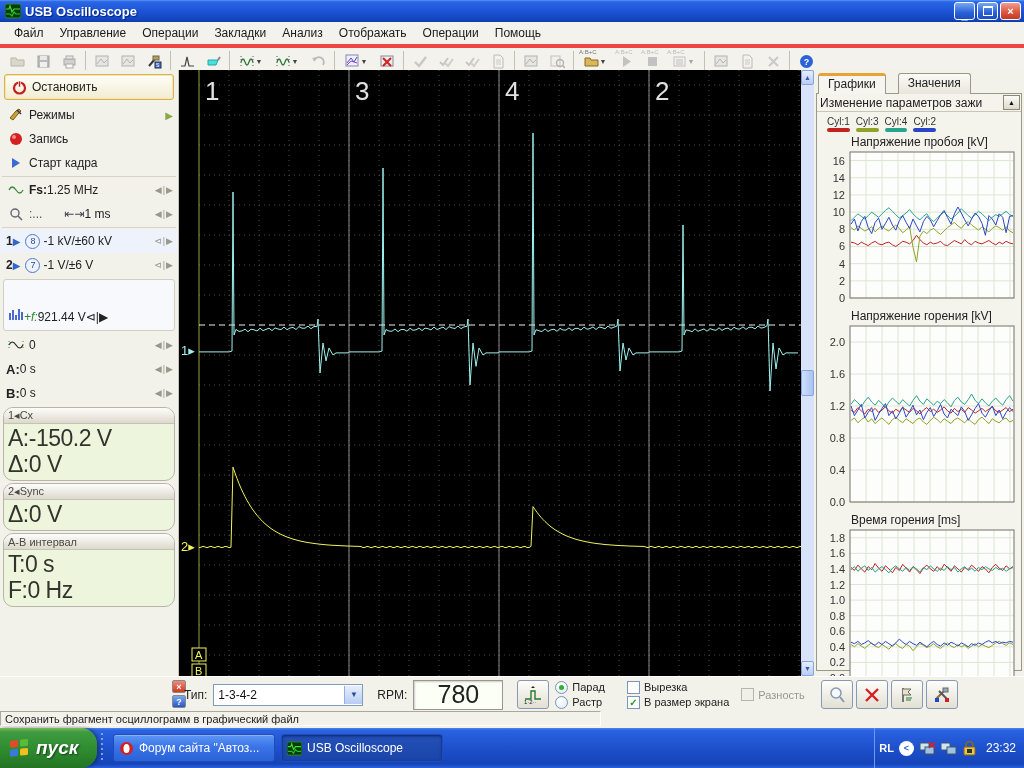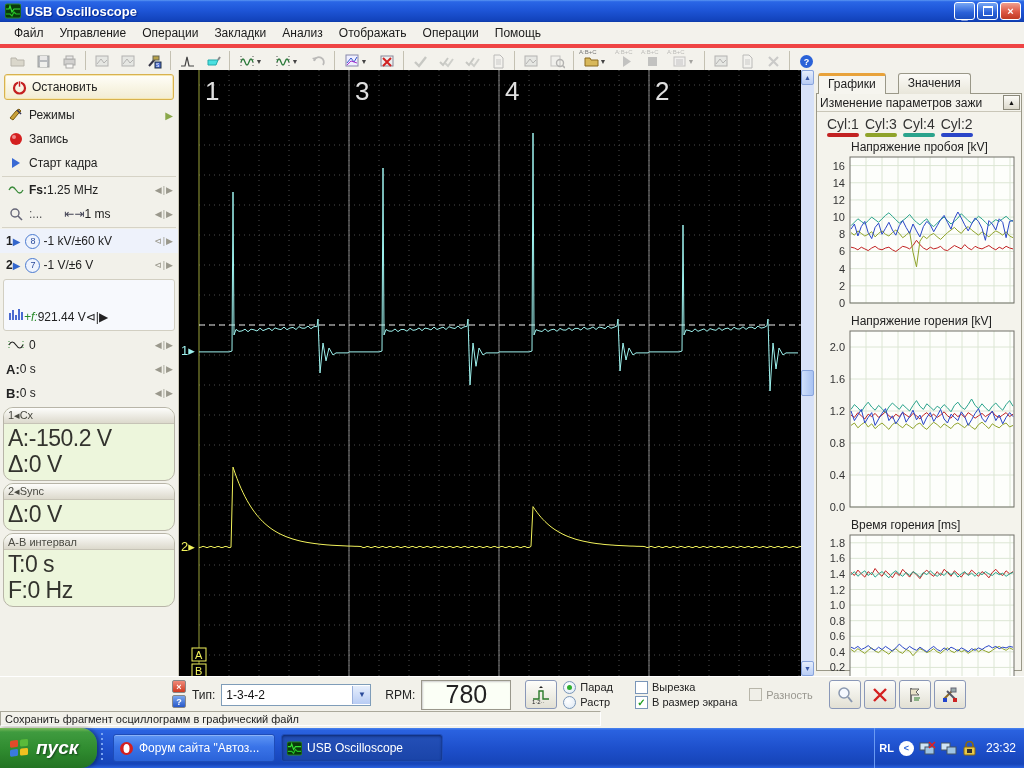--- a/index.html
+++ b/index.html
@@ -57,32 +57,32 @@
   
   #rightpanel{flex:1;background:#f2f1ea;box-sizing:border-box;padding:3px 2px 0 2px;font-size:11px;}
   #tabs{display:flex;height:21px;margin-left:2px;}
   .tab{padding:2px 9px 0 9px;border:1px solid #9a9888;border-bottom:none;border-radius:3px 3px 0 0;font-size:12px;color:#222;background:linear-gradient(180deg,#fbfaf6,#e8e6da);margin-right:12px;}
   .tab.active{background:#f6f5ef;border-top:3px solid #e8a23a;padding-top:1px;position:relative;z-index:2;}
   #rp-body{border:1px solid #9a9888;background:#f4f3ec;height:578px;box-sizing:border-box;margin-top:-1px;}
   #rp-header{height:17px;display:flex;align-items:center;border-bottom:1px solid #c9c6b8;padding-left:3px;}
   #rp-header .t{font-size:12px;color:#222;white-space:nowrap;overflow:hidden;flex:1;}
   #rp-collapse{width:15px;height:13px;border:1px solid #8a887a;background:linear-gradient(180deg,#fcfbf7,#dcd9cc);font-size:7px;color:#111;display:flex;align-items:center;justify-content:center;margin-right:1px;flex:none;}
   #legend{display:flex;gap:6px;padding:4px 0 2px 10px;}
-  .leg-item .ll{font-size:14px;color:#333;text-align:right;}
+  .leg-item .ll{font-size:10px;color:#333;text-align:right;}
   .leg-item .lb{height:4px;border-radius:2px;margin-top:1px;}
   .chart-block{margin-top:1px;}
   .chart-title{font-size:12px;color:#222;margin:1px 0 0 34px;}
 
   
   #bottombar{position:absolute;top:676px;left:0;width:1024px;height:35px;background:#f2f1ea;border-top:1px solid #fff;}
   #bb-close-col{position:absolute;left:172px;top:3px;width:14px;}
   .mini-btn{width:14px;height:13px;border-radius:2px;font-size:9px;font-weight:bold;color:#fff;display:flex;align-items:center;justify-content:center;margin-bottom:2px;border:1px solid #888;box-sizing:border-box;}
   .mini-btn.x{background:linear-gradient(180deg,#f08a7a,#d03a20);}
   .mini-btn.q{background:linear-gradient(180deg,#7aa8f0,#2858c8);}
-  #bb-content{position:absolute;left:192px;top:2px;display:flex;align-items:center;height:31px;gap:6px;}
+  #bb-content{position:absolute;left:184px;top:2px;display:flex;align-items:center;height:31px;gap:6px;}
   .bb-label{font-size:12px;color:#222;}
   #type-select{width:148px;height:20px;border:1px solid #7f9db9;background:#fff;display:flex;align-items:center;font-size:12px;color:#111;}
   #type-select .val{flex:1;padding-left:4px;}
   #type-select .arrow{width:17px;height:18px;background:linear-gradient(180deg,#e6eefc,#b8ccf4);border-left:1px solid #9ab0dc;color:#2a4a9a;font-size:8px;display:flex;align-items:center;justify-content:center;}
   #rpm-box{width:88px;height:28px;border:1px solid #9a988c;background:#fbfff6;display:flex;align-items:center;justify-content:center;font-size:25px;color:#222;box-shadow:1px 1px 2px #ccc inset;}
   .sq-btn{width:30px;height:27px;border:1px solid #8a98b8;border-radius:3px;background:linear-gradient(180deg,#fdfdfa,#e2e0d4);display:flex;align-items:center;justify-content:center;}
   .radio-col,.check-col{display:flex;flex-direction:column;justify-content:center;gap:2px;font-size:11px;color:#222;}
   .radio,.chk{display:flex;align-items:center;gap:4px;white-space:nowrap;}
   .rdot{width:11px;height:11px;border-radius:50%;border:1px solid #7a96b8;background:radial-gradient(circle at 35% 35%,#fff,#dce8f4);position:relative;flex:none;}
   .rdot.sel:after{content:"";position:absolute;left:3px;top:3px;width:5px;height:5px;border-radius:50%;background:#2fae2f;}

